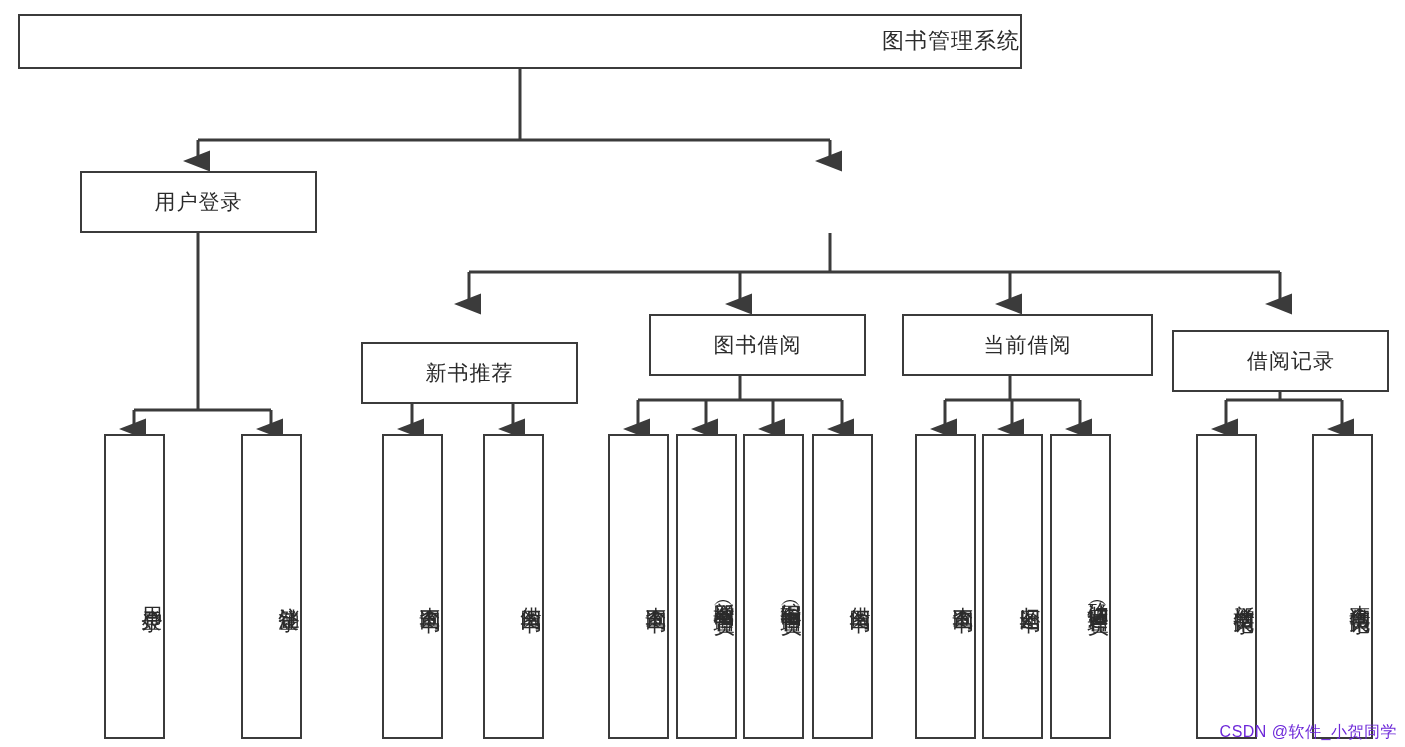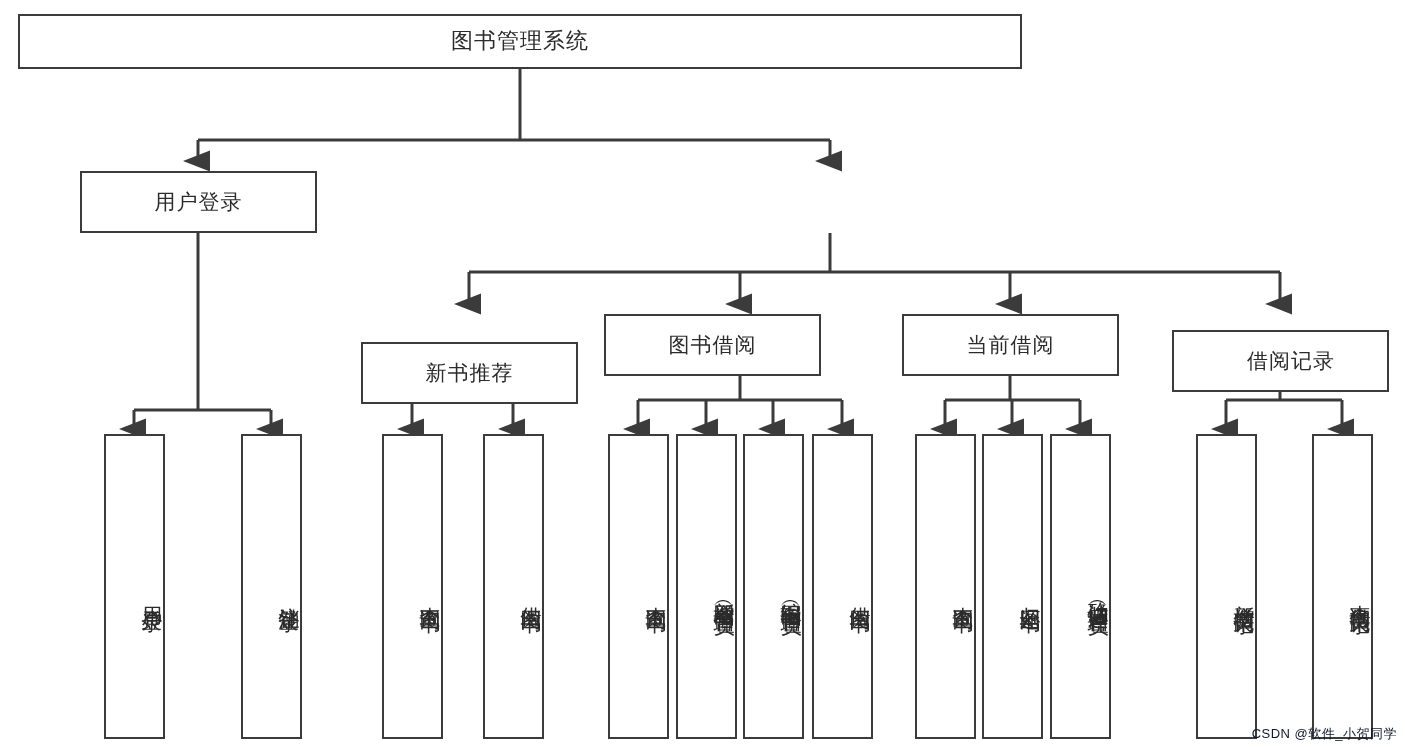--- a/index.html
+++ b/index.html
@@ -55,22 +55,22 @@
   }
   .node.vert .vtext {
     writing-mode: vertical-rl;
     text-orientation: upright;
     white-space: nowrap;
   }
   .watermark {
     position: absolute;
     right: 8px;
     bottom: 4px;
-    font-size: 13px;
-    color: #0f172a;
+    font-size: 16px;
+    color: #6d28d9;
     white-space: nowrap;
     letter-spacing: 0.5px;
   }
 </style>
 </head>
 <body>
 
 <div id="canvas">
 
   <svg id="edges" viewBox="0 0 1405 747" xmlns="http://www.w3.org/2000/svg">
@@ -117,35 +117,35 @@
       <path d="M1012,400 L1012,428" marker-end="url(#arrow)"></path>
       <path d="M1080,400 L1080,428" marker-end="url(#arrow)"></path>
 
       <path d="M1280,376 L1280,400"></path>
       <path d="M1226,400 L1342,400"></path>
       <path d="M1226,400 L1226,428" marker-end="url(#arrow)"></path>
       <path d="M1342,400 L1342,428" marker-end="url(#arrow)"></path>
     </g>
   </svg>
 
-  <div class="node horiz root" style="left:18px; top:14px; width:1004px; height:55px;">
+  <div class="node horiz root" style="left:18px; top:14px; width:1004px; height:55px;justify-content:flex-end;">
     <span>图书管理系统</span>
   </div>
 
   <div class="node horiz" style="left:80px; top:171px; width:237px; height:62px;">
     <span>用户登录</span>
   </div>
 
   <div class="node horiz" style="left:361px; top:314px; width:217px; height:62px;margin-top:28px;">
     <span>新书推荐</span>
   </div>
-  <div class="node horiz" style="left:604px; top:314px; width:217px; height:62px;">
+  <div class="node horiz" style="left:649px; top:314px; width:217px; height:62px;">
     <span>图书借阅</span>
   </div>
-  <div class="node horiz" style="left:902px; top:314px; width:217px; height:62px;">
+  <div class="node horiz" style="left:902px; top:314px; width:251px; height:62px;">
     <span>当前借阅</span>
   </div>
   <div class="node horiz" style="left:1172px; top:330px; width:217px; height:62px;padding-left:21px;">
     <span>借阅记录</span>
   </div>
 
   <div class="node vert" style="left:104px; top:434px; width:61px; height:305px;">
     <span class="vtext">用户登录</span>
   </div>
   <div class="node vert" style="left:241px; top:434px; width:61px; height:305px;">

